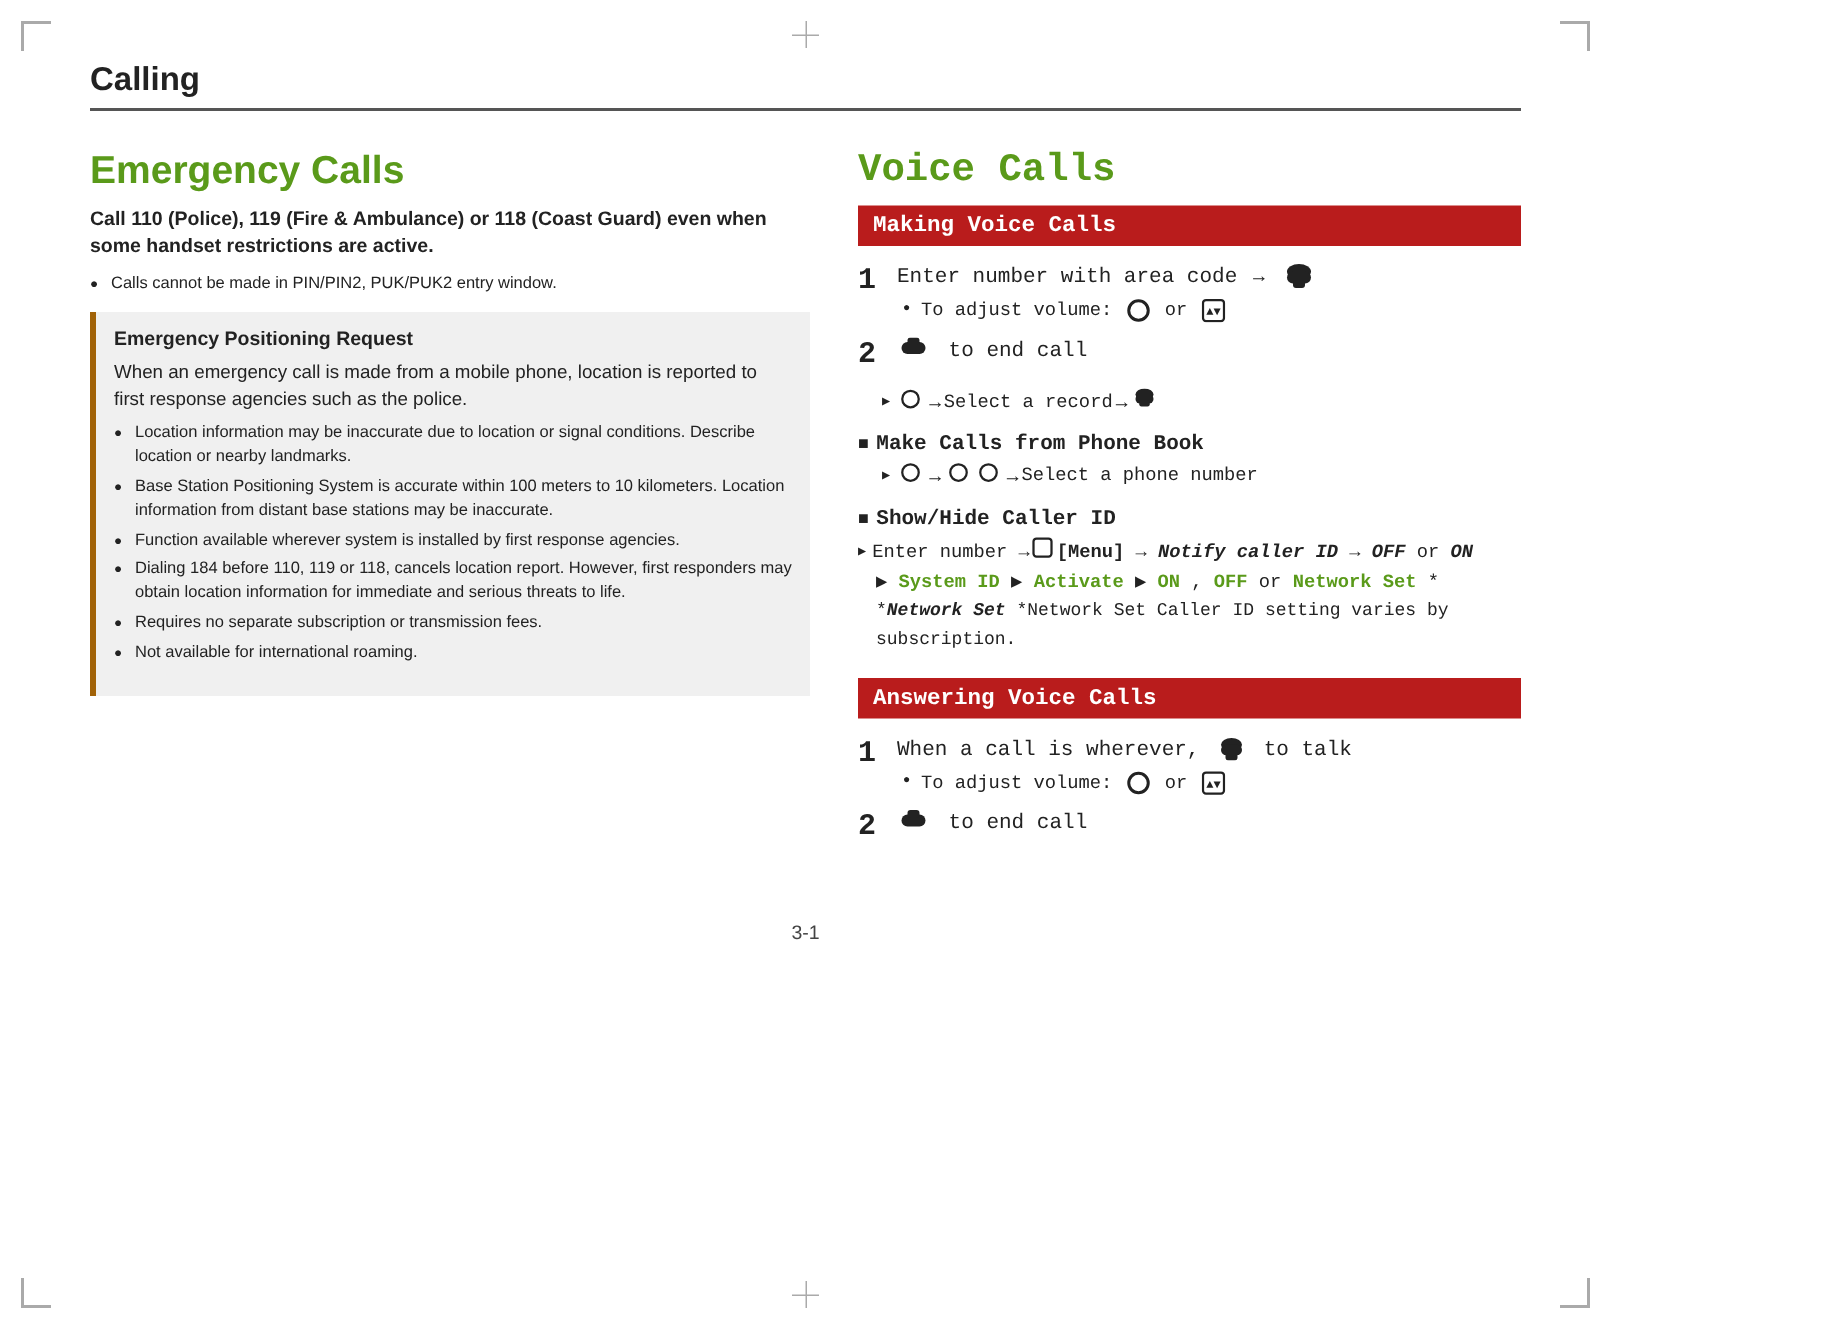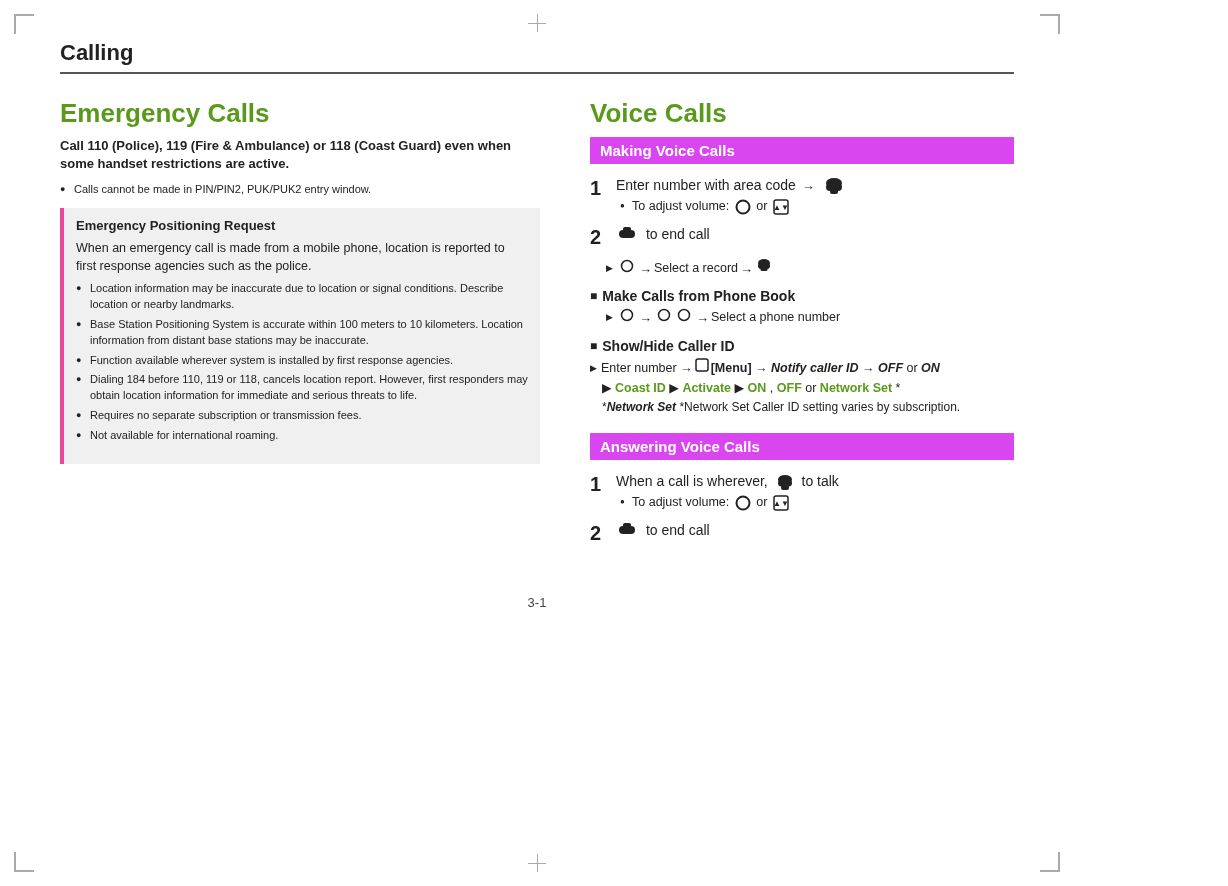--- a/index.html
+++ b/index.html
@@ -97,28 +97,29 @@
     }
     .page-title {
       font-size: 22px;
       font-weight: bold;
       color: #222;
     }
 
     
     .two-col {
       display: flex;
-      gap: 50px;
+      gap: 32px;
     }
     .col-left {
       flex: 0 0 480px;
       max-width: 480px;
     }
     .col-right {
       flex: 1;
+      font-family: Liberation Mono, monospace;
     }
 
     
     .section-heading-green {
       font-size: 26px;
       font-weight: bold;
       color: #5a9a1a;
       margin-bottom: 8px;
       line-height: 1.2;
     }
@@ -148,41 +149,41 @@
       left: 0;
       top: 0;
       font-size: 9px;
       line-height: 1.7;
       color: #222;
     }
 
     
     .gray-box {
       background: #f0f0f0;
-      border-left: 4px solid #ec4899;
+      border-left: 4px solid #a16207;
       padding: 10px 12px;
       margin-top: 10px;
       margin-bottom: 4px;
     }
     .gray-box-title {
       font-size: 13px;
       font-weight: bold;
       color: #222;
       margin-bottom: 6px;
     }
     .gray-box-text {
       font-size: 12.5px;
       color: #222;
       line-height: 1.45;
       margin-bottom: 6px;
     }
 
     
     .green-bar {
-      background: #d946ef;
+      background: #b91c1c;
       color: #fff;
       font-size: 15px;
       font-weight: bold;
       padding: 5px 10px;
       margin-bottom: 12px;
     }
 
     
     .step {
       display: flex;
@@ -430,21 +431,21 @@
           <div class="black-section-body caller-id-entry">
             <div class="arrow-item">
               <span>Enter number → </span>
               <svg width="14" height="14" viewBox="0 0 14 14" style="vertical-align:middle;margin:0 2px;">
                 <rect x="1" y="1" width="12" height="12" rx="2" fill="none" stroke="#222" stroke-width="1.5"></rect>
               </svg>
               <span><strong>[Menu]</strong> → <em><strong>Notify caller ID</strong></em> → <em><strong>OFF</strong></em> or <em><strong>ON</strong></em></span>
             </div>
             <div style="padding-left:12px;">
               <span>▶ </span>
-              <span class="green-text">Coast ID</span>
+              <span class="green-text">System ID</span>
               <span> ▶ </span>
               <span class="green-text">Activate</span>
               <span> ▶ </span>
               <span class="green-text">ON</span>
               <span>, </span>
               <span class="green-text">OFF</span>
               <span> or </span>
               <span class="green-text">Network Set</span>
               <span>*</span>
             </div>

